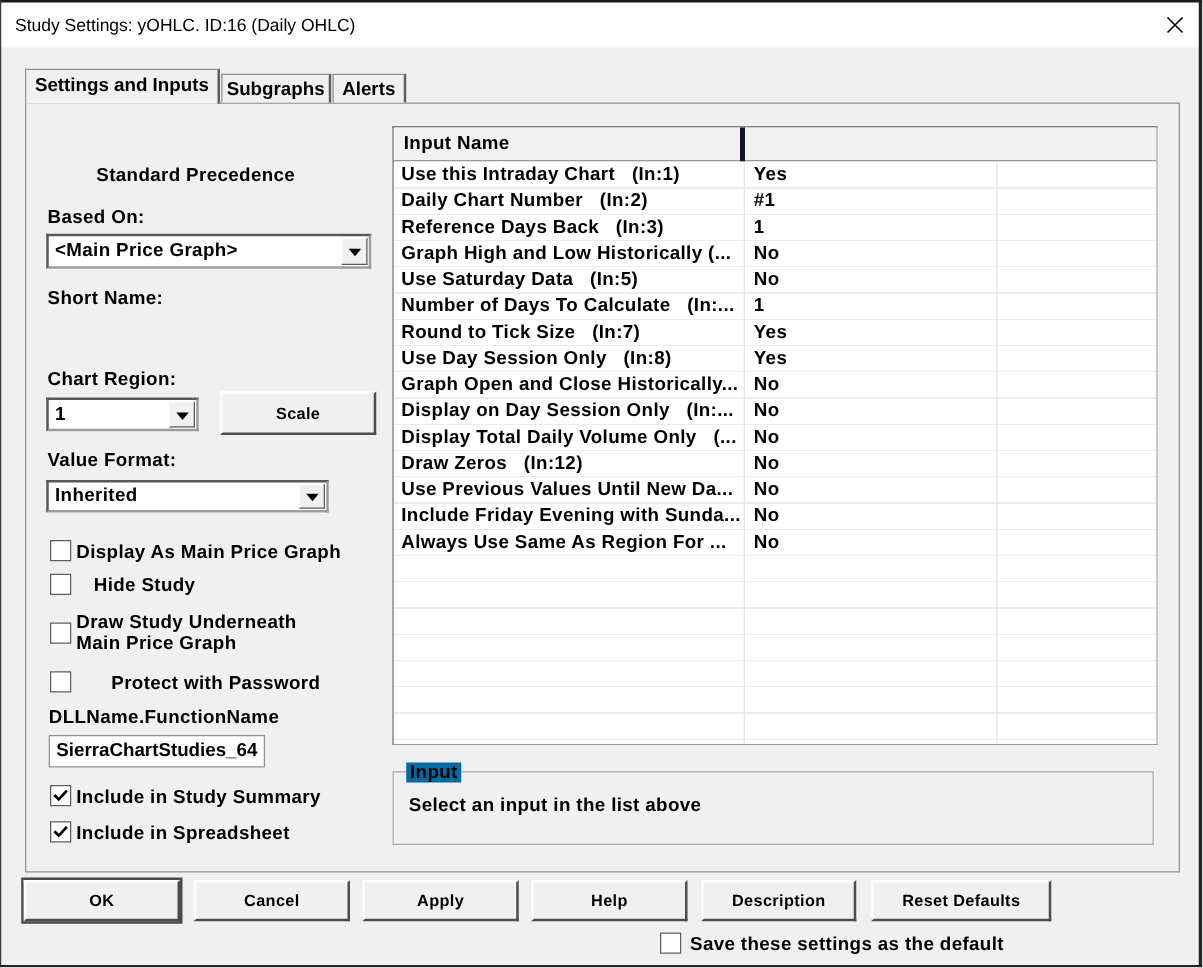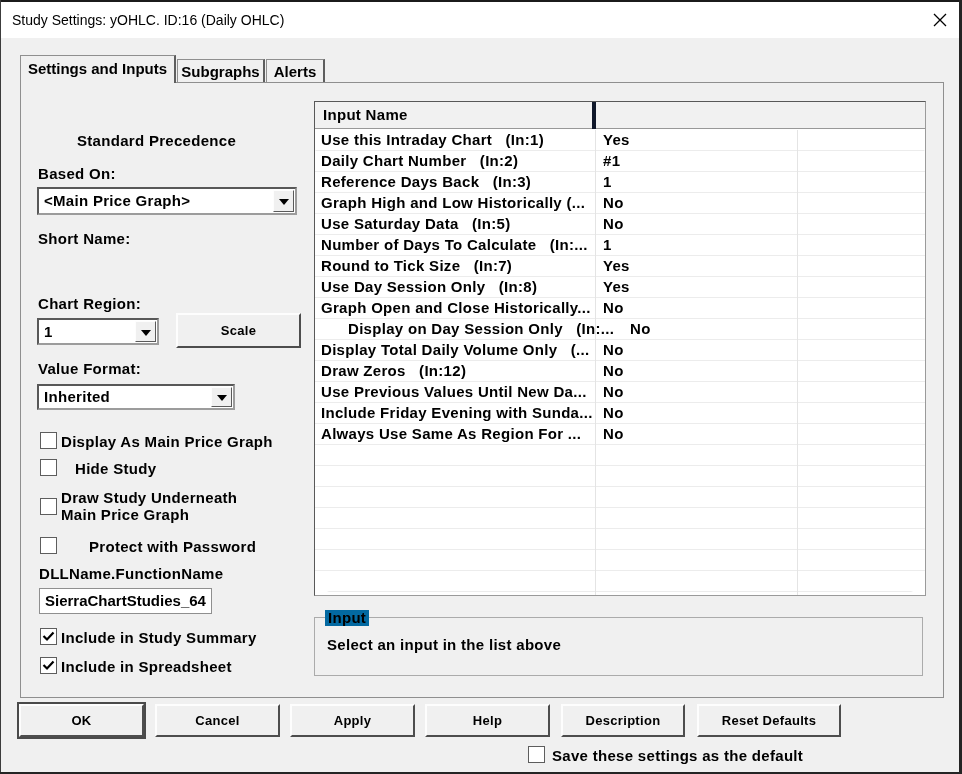--- a/index.html
+++ b/index.html
@@ -60,21 +60,21 @@
   .itable{position:absolute;left:314px;top:101px;width:612px;height:495px;
     background:#ffffff;border:1px solid;border-color:#585858 #9a9a9a #9a9a9a #585858;}
   .ithead{position:absolute;left:0;top:0;width:100%;height:27px;background:#f1f1f1;
     border-bottom:1px solid #989898;}
   .ith{position:absolute;top:0;height:27px;line-height:26px;font-size:15px;font-weight:700;
     letter-spacing:0.3px;padding-left:8px;border-right:4px solid #0f172a;white-space:pre;}
   .ith1{left:0;width:281px;}
   .ith2{left:281px;width:202px;margin-top:36px;}
   .ith3{left:483px;width:127px;border-right:none;}
   .itbody{position:absolute;left:0;top:28px;width:100%;bottom:0;
-    background:repeating-linear-gradient(to bottom,#ffffff 0px,#ffffff 20px,#ececec 20px,#ececec 21px);border-radius:26px;}
+    background:repeating-linear-gradient(to bottom,#ffffff 0px,#ffffff 20px,#ececec 20px,#ececec 21px);}
   .vline{position:absolute;top:0;bottom:0;width:1px;background:#e4e4e4;}
   .vline1{left:280px;}
   .vline2{left:482px;}
   .irow{position:absolute;left:0;width:100%;height:21px;line-height:20px;}
   .irow .c1{position:absolute;left:6px;top:0;width:272px;height:21px;overflow:hidden;
     font-size:15px;font-weight:700;letter-spacing:0.3px;white-space:pre;}
   .irow .c2{position:absolute;left:288px;top:0;width:190px;height:21px;overflow:hidden;
     font-size:15px;font-weight:700;letter-spacing:0.3px;white-space:pre;}
 
   
@@ -116,21 +116,21 @@
   <div class="lbl" style="left:38px;top:231px;">Short Name:</div>
 
   <div class="lbl" style="left:38px;top:296px;">Chart Region:</div>
   <div class="field" style="left:37px;top:318px;width:122px;height:27px;">
     <div class="val" style="line-height:23px;">1</div>
     <div class="combo-btn"></div>
   </div>
   <div class="btn" style="left:176px;top:313px;width:125px;height:35px;line-height:31px;">Scale</div>
 
   <div class="lbl" style="left:38px;top:361px;">Value Format:</div>
-  <div class="field" style="left:37px;top:384px;width:198px;height:26px;">
+  <div class="field" style="left:37px;top:384px;width:226px;height:26px;">
     <div class="val" style="line-height:22px;">Inherited</div>
     <div class="combo-btn"></div>
   </div>
 
   <div class="cb" style="left:40px;top:432px;">
     
   </div>
   <div class="lbl" style="left:61px;top:434px;">Display As Main Price Graph</div>
 
   <div class="cb" style="left:40px;top:459px;">
@@ -206,21 +206,21 @@
           <span class="c2">Yes</span>
         </div>
         <div class="irow" style="top: 147px;">
           <span class="c1">Use Day Session Only   (In:8)</span>
           <span class="c2">Yes</span>
         </div>
         <div class="irow" style="top: 168px;">
           <span class="c1">Graph Open and Close Historically...</span>
           <span class="c2">No</span>
         </div>
-        <div class="irow" style="top: 189px; margin-left: 27px;">
+        <div class="irow" style="top: 189px;">
           <span class="c1">Display on Day Session Only   (In:...</span>
           <span class="c2">No</span>
         </div>
         <div class="irow" style="top: 210px;">
           <span class="c1">Display Total Daily Volume Only   (...</span>
           <span class="c2">No</span>
         </div>
         <div class="irow" style="top: 231px;">
           <span class="c1">Draw Zeros   (In:12)</span>
           <span class="c2">No</span>

